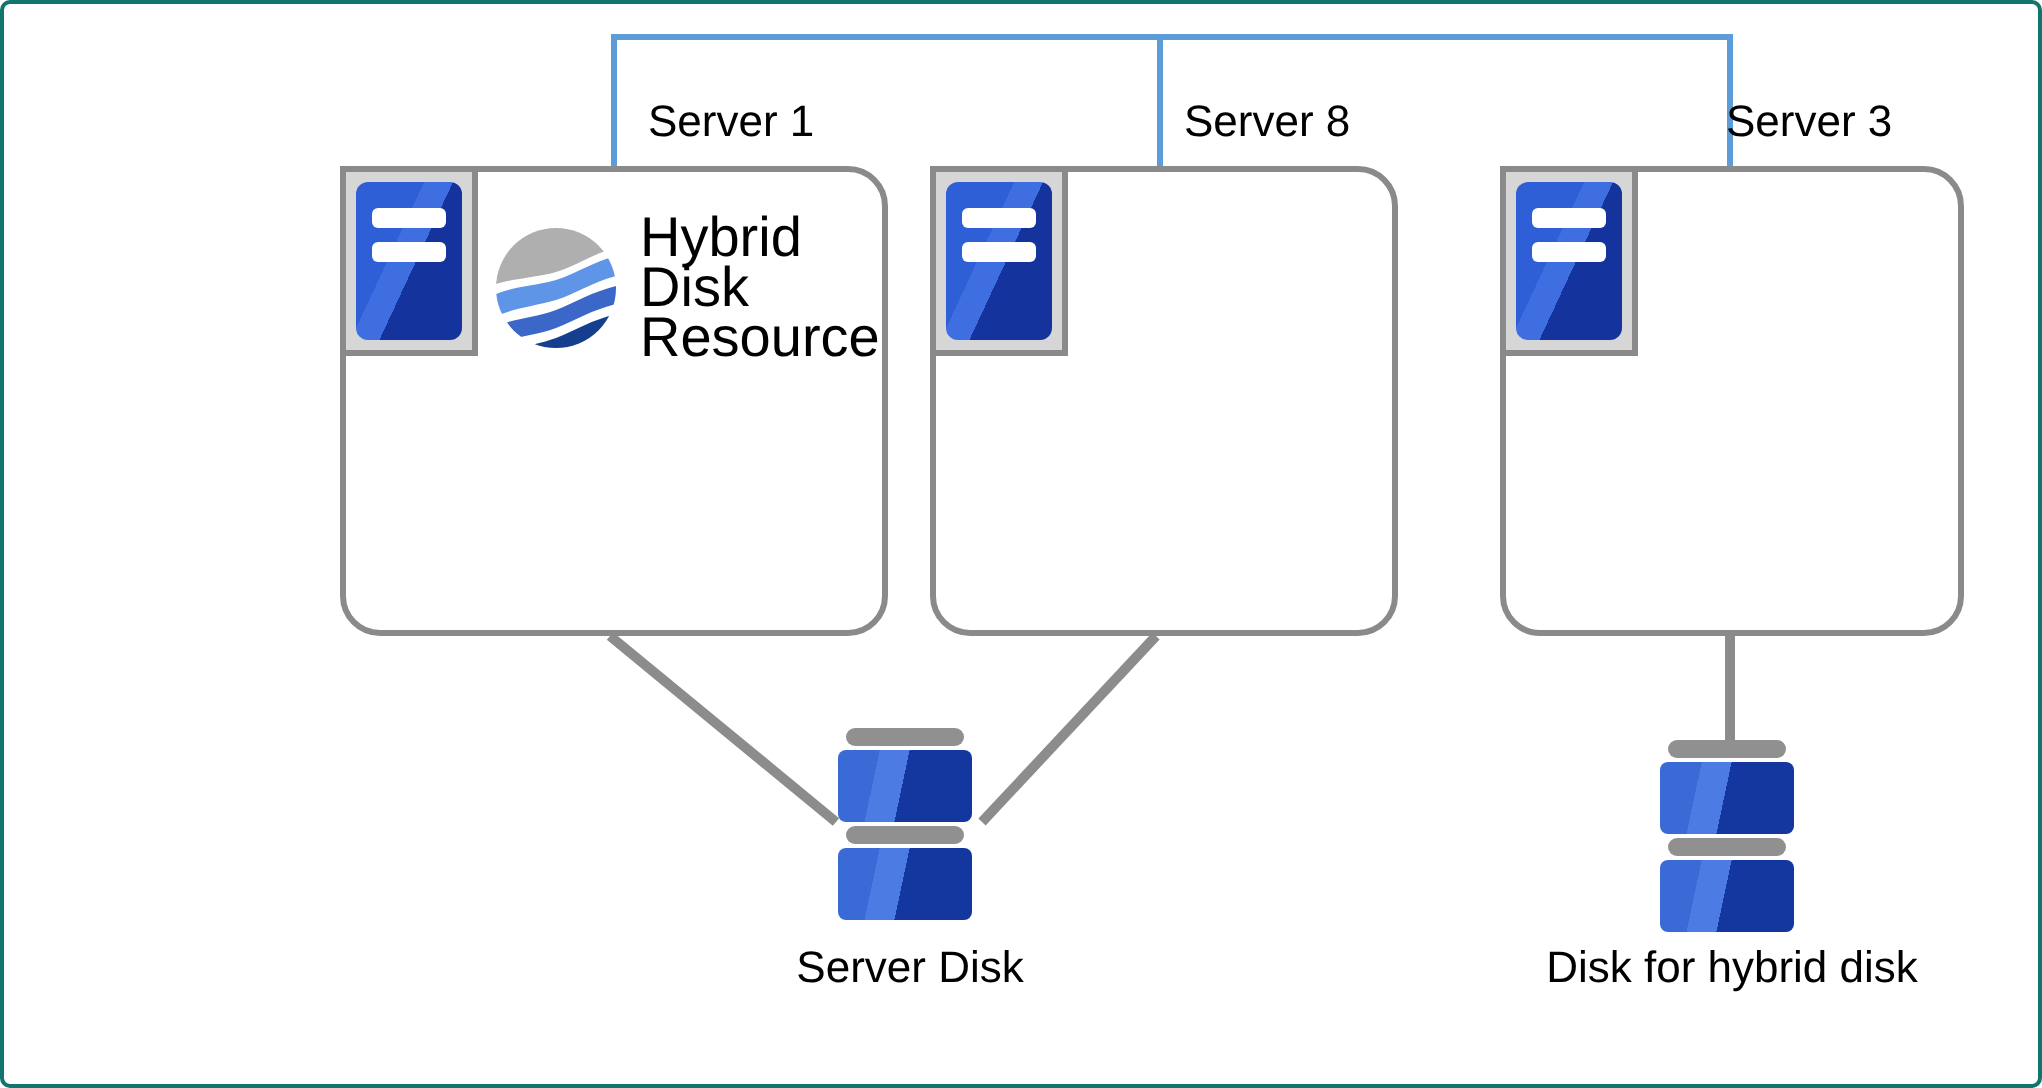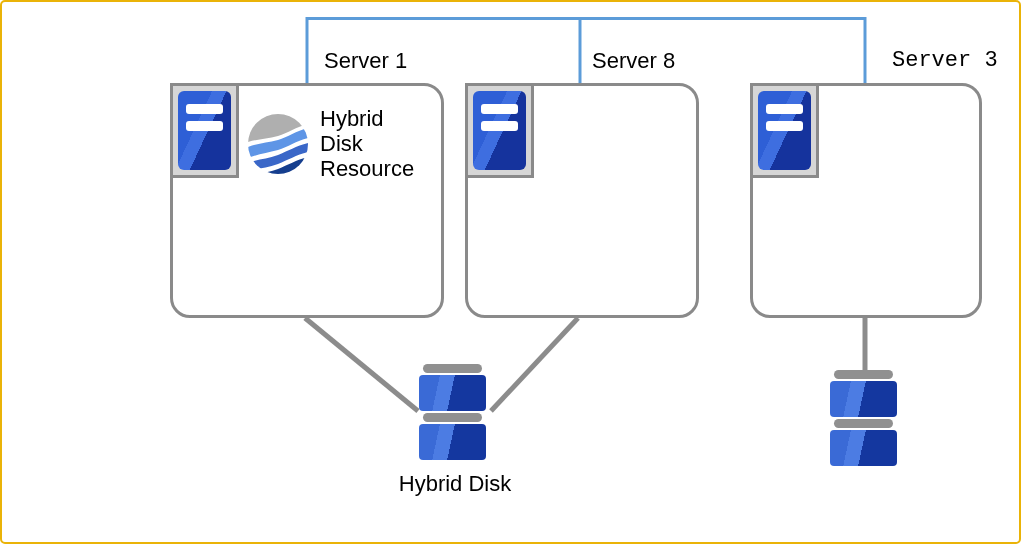--- a/index.html
+++ b/index.html
@@ -4,21 +4,21 @@
 <style>
   * { margin: 0; padding: 0; box-sizing: border-box; }
   html, body { background: #ffffff; }
   body { font-family: "Liberation Sans", sans-serif; }
 
   .canvas {
     position: relative;
     width: 1021px;
     height: 544px;
     background: #ffffff;
-    border: 2px solid #eab308;
+    border: 2px solid #0f766e;
     border-radius: 5px;
     overflow: hidden;
   }
 
   .connector-layer {
     position: absolute;
     left: 0; top: 0;
     width: 1021px; height: 544px;
     z-index: 1;
   }
@@ -64,33 +64,33 @@
     position: absolute;
     top: 47px;
     font-size: 22px;
     line-height: 24px;
     color: #000000;
     white-space: nowrap;
     z-index: 3;
   }
   .server-label.l1 { left: 322px; }
   .server-label.l2 { left: 590px; }
-  .server-label.l3 { left: 890px; font-family: Liberation Mono, monospace; }
+  .server-label.l3 { left: 861px; }
 
   .hybrid-icon {
     position: absolute;
     left: 246px; top: 112px;
     width: 60px; height: 60px;
     z-index: 3;
   }
   .hybrid-label {
     position: absolute;
     left: 318px; top: 104px;
     width: 104px;
-    font-size: 22px;
+    font-size: 28px;
     line-height: 25px;
     color: #000000;
     z-index: 3;
   }
 
   .disk {
     position: absolute;
     width: 67px;
     z-index: 2;
   }
@@ -188,18 +188,19 @@
   </div>
 
   <div class="disk hybrid">
     <div class="disk-cap"></div>
     <div class="disk-platter"></div>
     <div class="disk-cap"></div>
     <div class="disk-platter"></div>
   </div>
 
   <div class="disk-caption left">
-    <div>Hybrid Disk</div>
+    <div>Server Disk</div>
   </div>
   <div class="disk-caption right">
+    <div>Disk for hybrid disk</div>
   </div>
 
 </div>
 
 </body></html>

